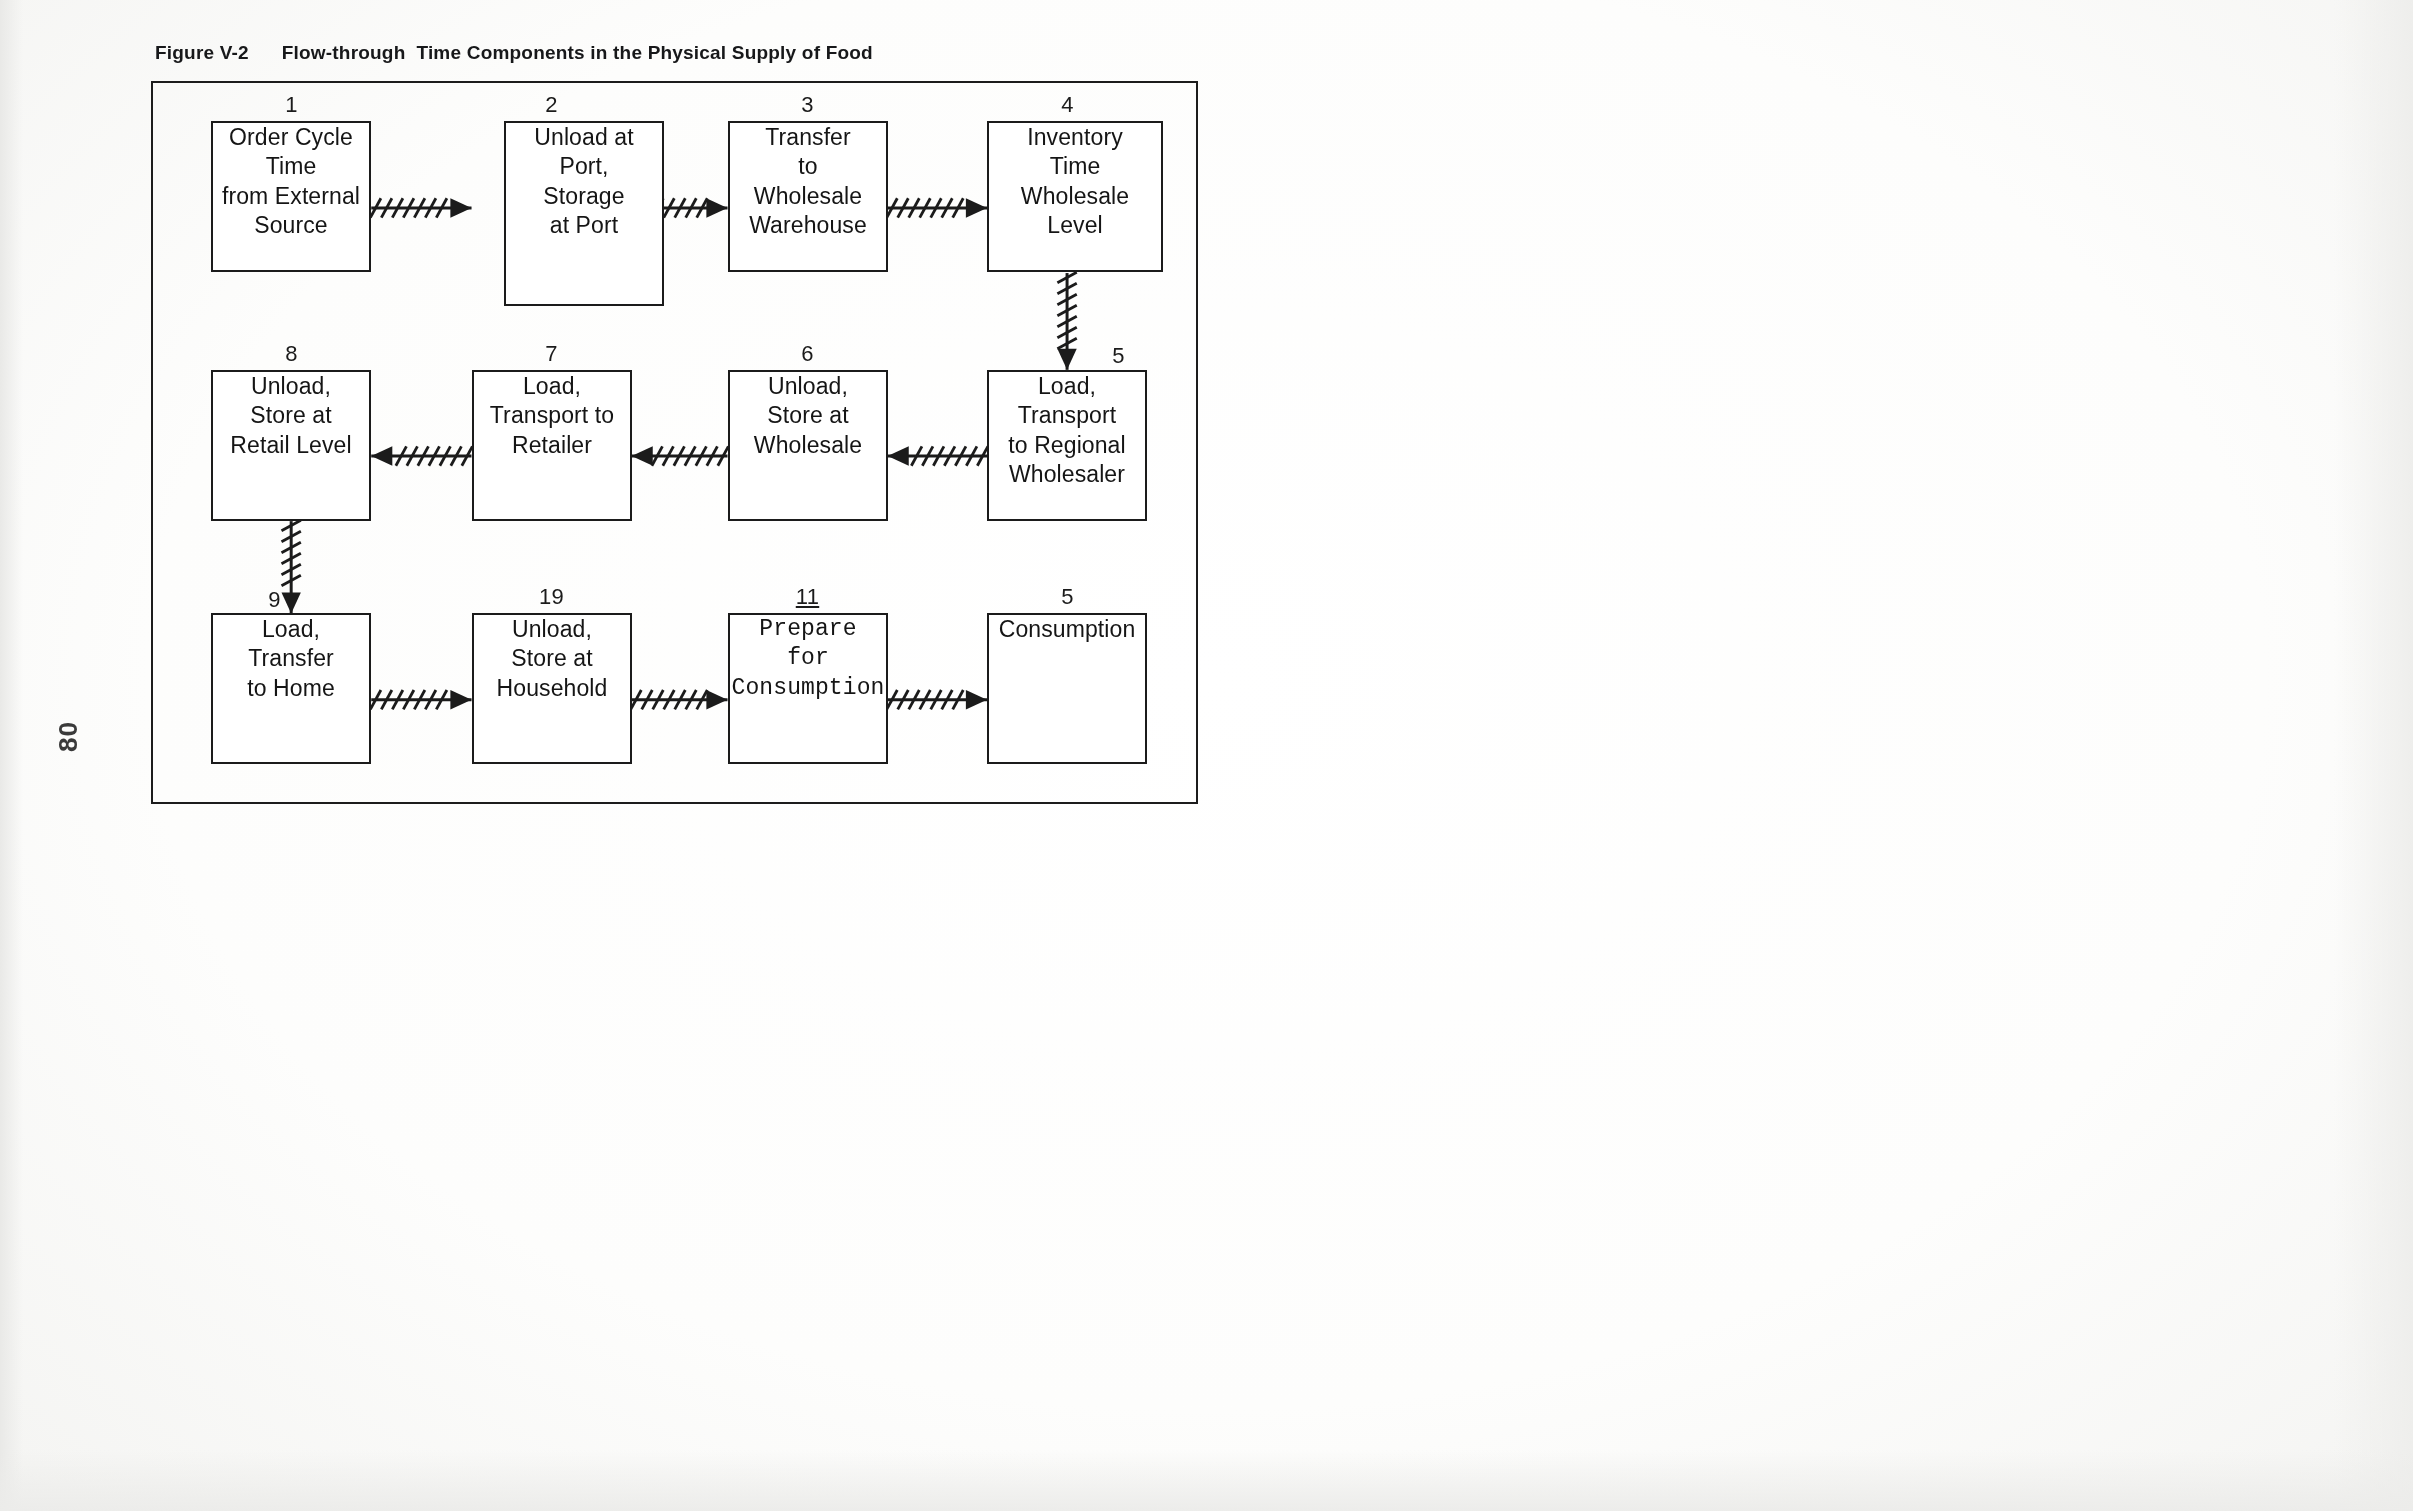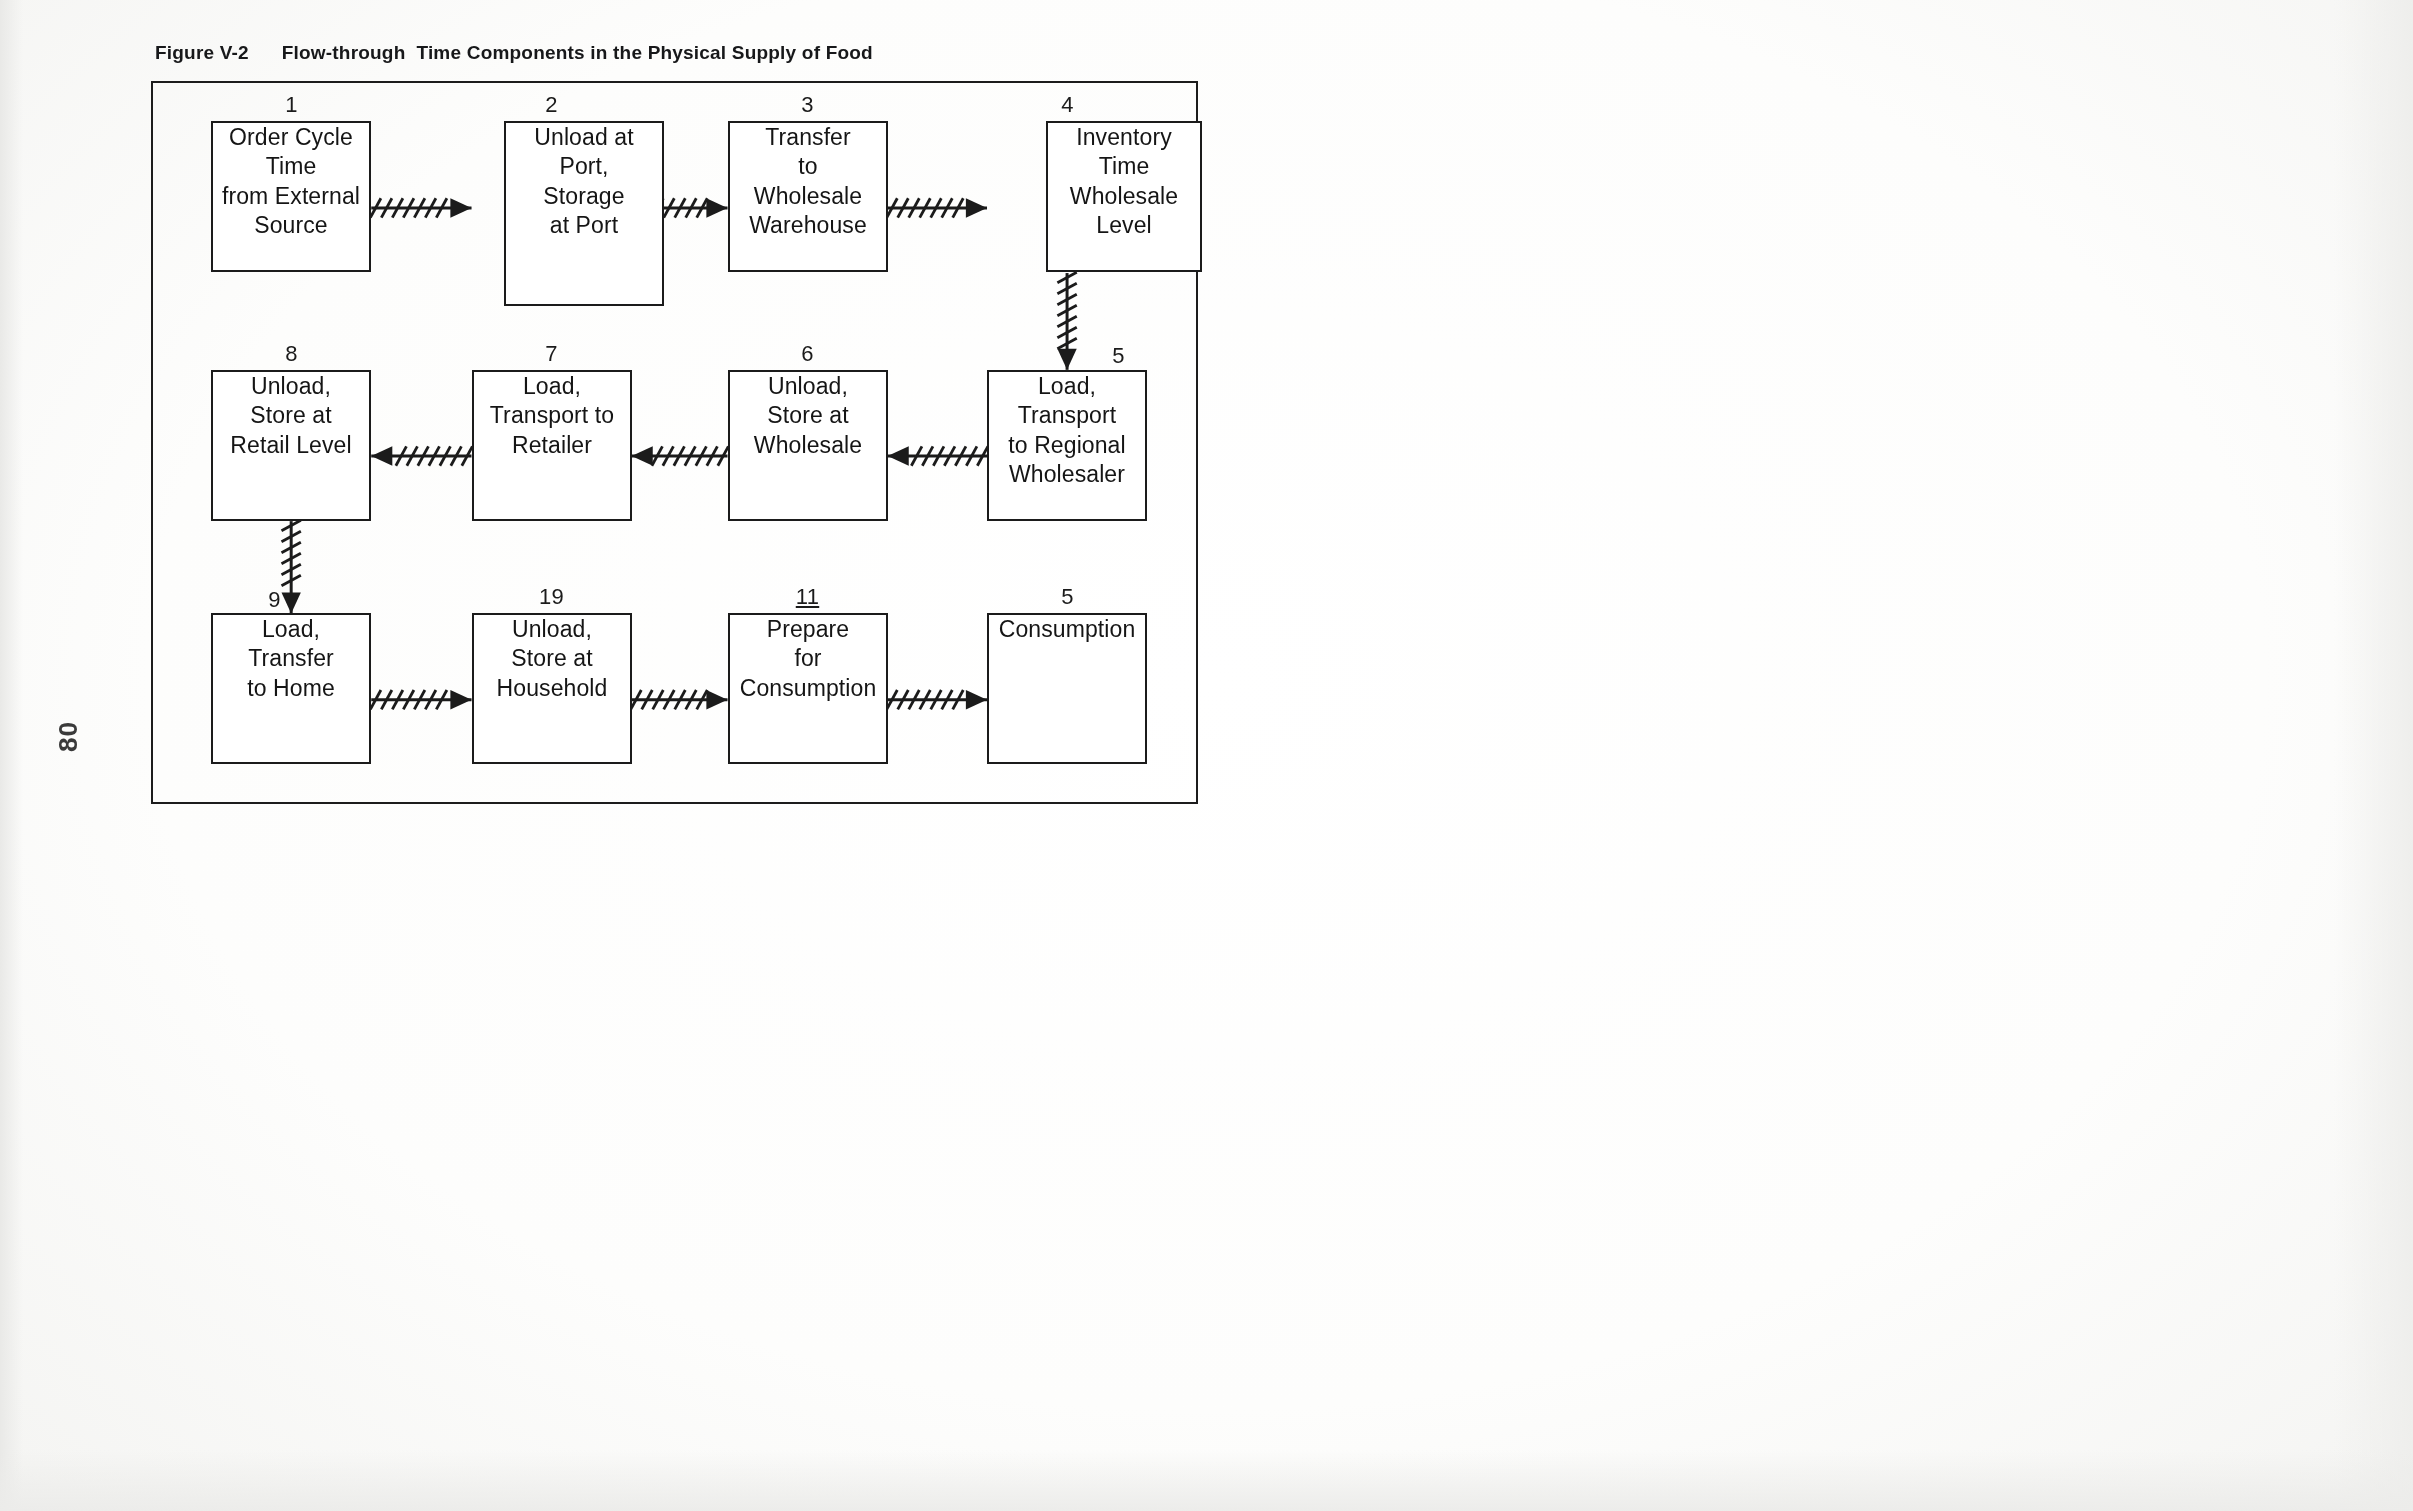--- a/index.html
+++ b/index.html
@@ -266,21 +266,21 @@
 at Port</div>
       </div>
       <div class="node-number" style="left: 525px; top: 92px; width: 53px;">2</div>
       <div class="node" style="left: 728px; top: 121px; width: 160px; height: 151px;">
         <div class="node-label">Transfer
 to
 Wholesale
 Warehouse</div>
       </div>
       <div class="node-number" style="left: 781px; top: 92px; width: 53px;">3</div>
-      <div class="node" style="left: 1046px; top: 121px; width: 156px; height: 151px;">
+      <div class="node" style="left: 987px; top: 121px; width: 176px; height: 151px;">
         <div class="node-label">Inventory
 Time
 Wholesale
 Level</div>
       </div>
       <div class="node-number" style="left: 1041px; top: 92px; width: 53px;">4</div>
       <div class="node" style="left: 987px; top: 370px; width: 160px; height: 151px;">
         <div class="node-label">Load,
 Transport
 to Regional
@@ -310,21 +310,21 @@
 Transfer
 to Home</div>
       </div>
       <div class="node-number" style="left: 248px; top: 587px; width: 53px;">9</div>
       <div class="node" style="left: 472px; top: 613px; width: 160px; height: 151px;">
         <div class="node-label">Unload,
 Store at
 Household</div>
       </div>
       <div class="node-number" style="left: 525px; top: 584px; width: 53px;">19</div>
-      <div class="node" style="left: 728px; top: 613px; width: 160px; height: 151px;">
+      <div class="node" style="left: 728px; top: 613px; width: 160px; height: 151px; font-family: Liberation Mono, monospace;">
         <div class="node-label">Prepare
 for
 Consumption</div>
       </div>
       <div class="node-number" style="left: 781px; top: 584px; width: 53px; text-decoration: underline;">11</div>
       <div class="node" style="left: 987px; top: 613px; width: 160px; height: 151px;">
         <div class="node-label">Consumption</div>
       </div>
       <div class="node-number" style="left: 1041px; top: 584px; width: 53px;">5</div>
     </div>

